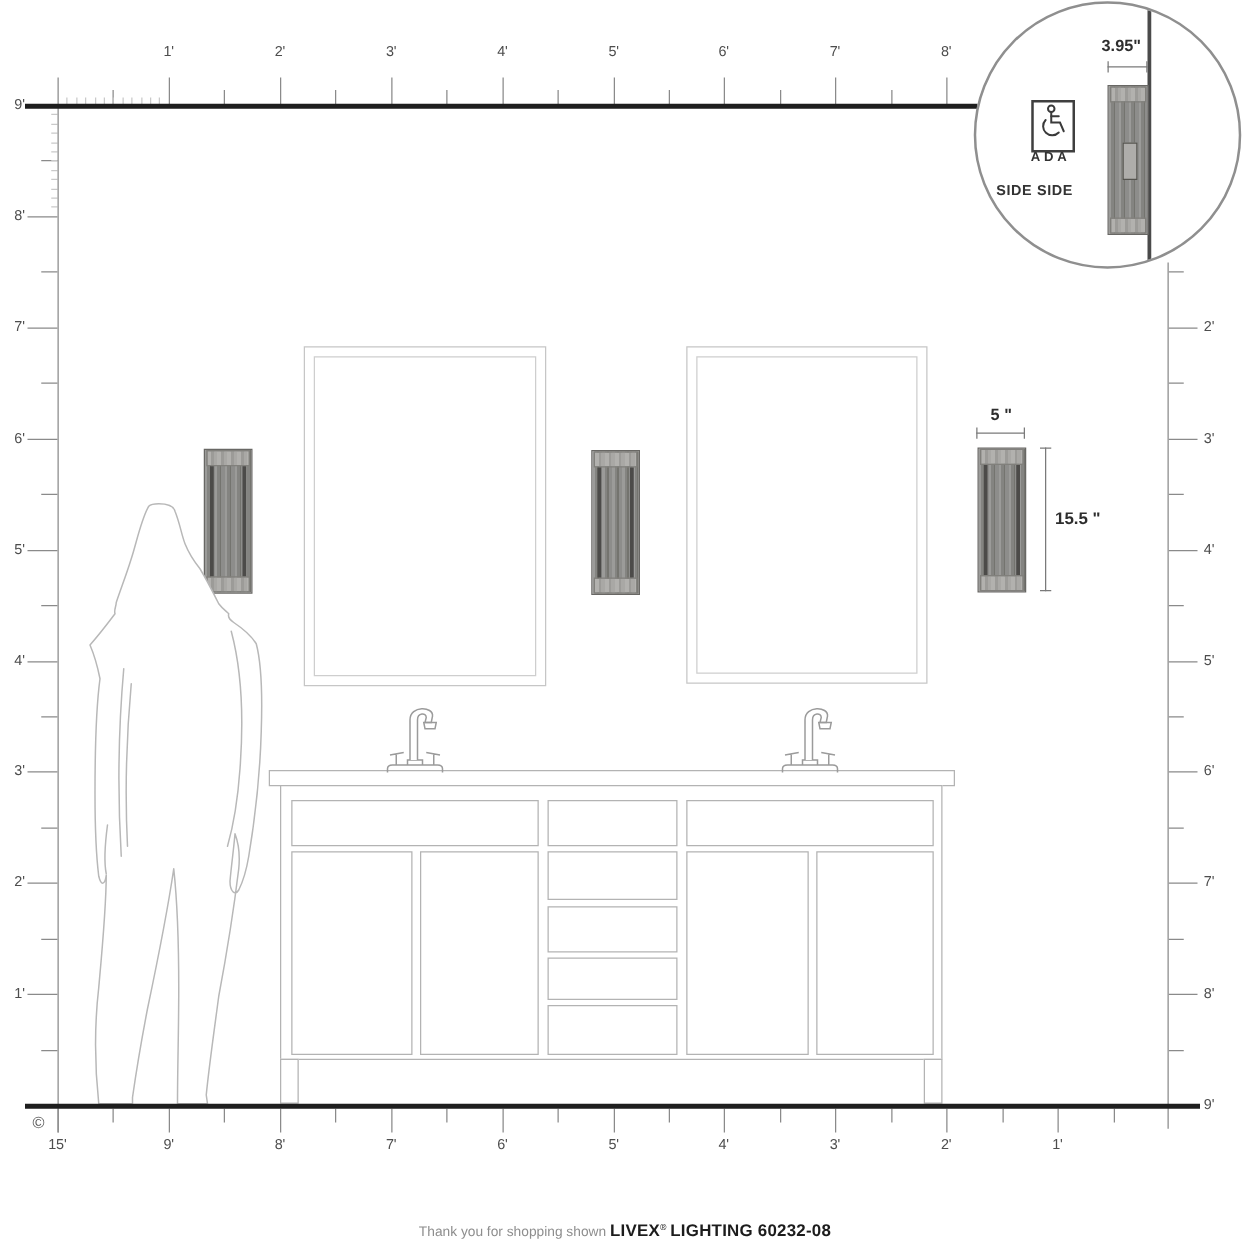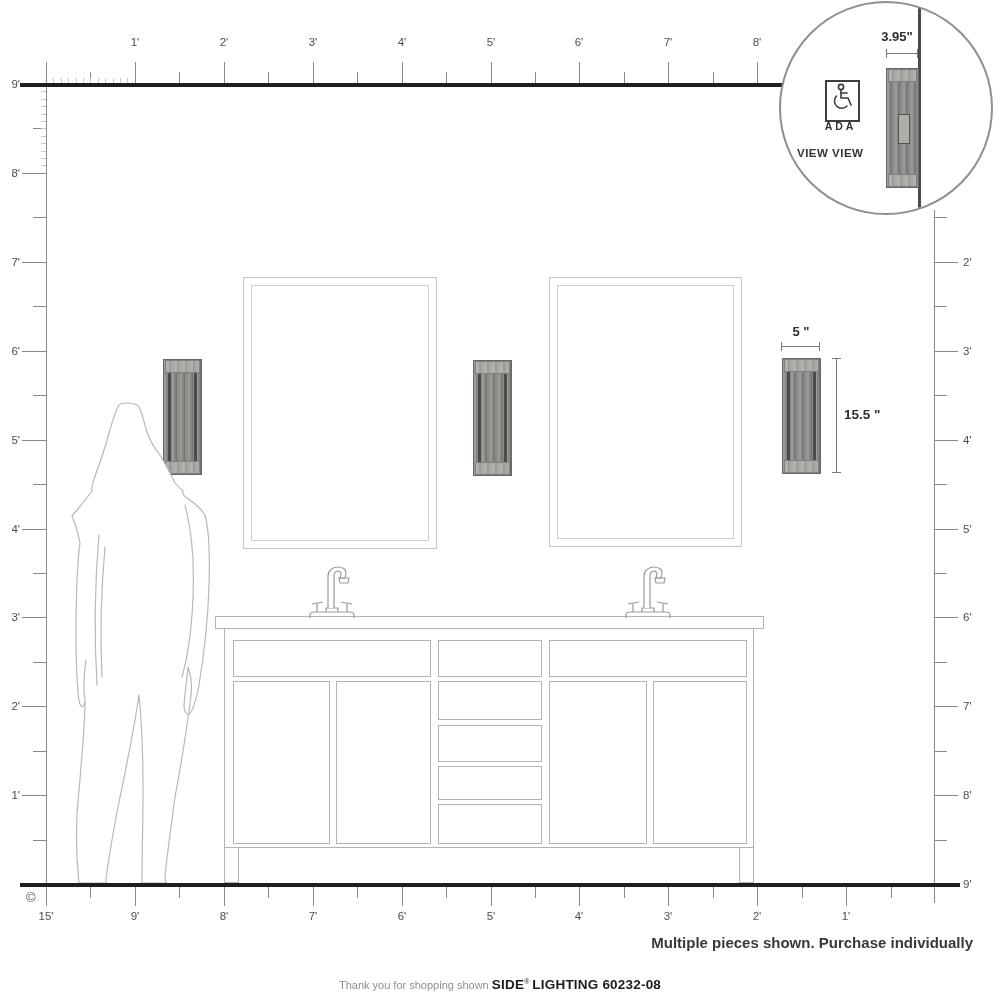--- a/index.html
+++ b/index.html
@@ -297,24 +297,23 @@
       <svg width="27" height="34" viewBox="0 0 27 34" style="position:absolute;left:1px;top:0;">
         <g stroke="#3a3a3a" stroke-width="1.6" fill="none" stroke-linecap="round">
           <circle cx="13" cy="5" r="2.6"></circle>
           <path d="M13 8 V16 H20 L23 23"></path>
           <path d="M13 11 H19"></path>
           <path d="M8.5 14 A7 7 0 1 0 19 24"></path>
         </g>
       </svg>
     </div>
     <div class="dimtext" style="left:32px;top:117px;width:55px;text-align:center;font-size:10.5px;letter-spacing:3px;color:#333;">ADA</div>
-    <div class="dimtext" style="left:16px;top:144px;font-size:11.5px;letter-spacing:0.5px;color:#333;">VIEW VIEW</div>
+    <div class="dimtext" style="left:16px;top:144px;font-size:11.5px;letter-spacing:0.5px;color:#333;">SIDE SIDE</div>
   </div>
 
   <div class="abs" style="left:26px;top:890px;font-size:13px;color:#555;">©</div>
-  <div class="note" style="right:27px;top:934px;font-size:15px;font-weight:600;">Multiple pieces shown. Purchase individually</div>
   <div class="footer">
     <span>Thank you for shopping shown</span>
-    <b>SIDE</b><sup>®</sup>
+    <b>LIVEX</b><sup>®</sup>
     <b> <span>LIGHTING 60232-08</span></b>
   </div>
 
 </div>
 
 </body></html>

